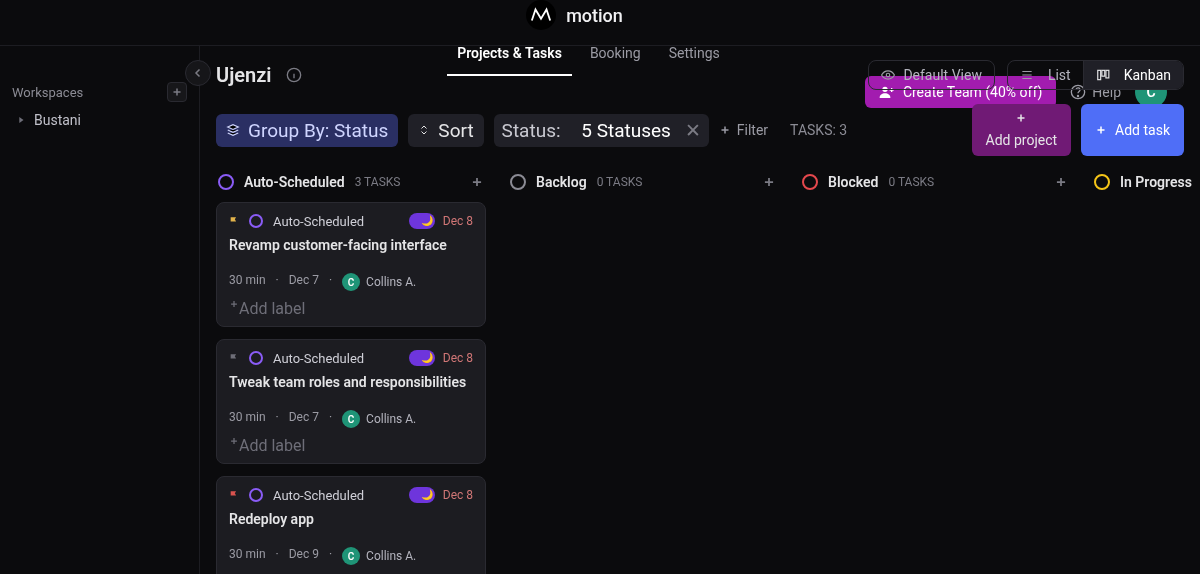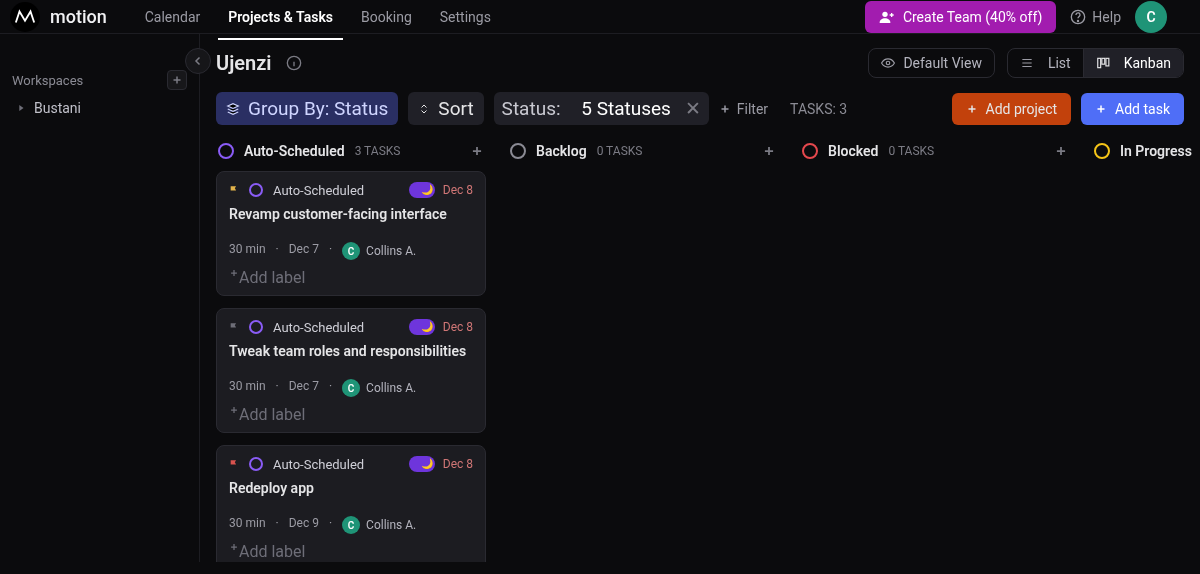--- a/index.html
+++ b/index.html
@@ -9,23 +9,24 @@
     font-family: -apple-system, BlinkMacSystemFont, "Segoe UI", Roboto, Helvetica, Arial, sans-serif;
     font-size: 14px;
     width: 1200px;
     height: 574px;
     overflow: hidden;
   }
   
   .topbar {
     display: flex;
     align-items: center;
-    height: 34px;
+    height: 46px;
     padding: 0 33px 0 10px;
     border-bottom: 1px solid #1d1d22;
+    flex-direction: column;
   }
   .brand { display: flex; align-items: center; gap: 10px; margin-right: 28px; }
   .brand-logo {
     width: 30px; height: 30px; border-radius: 50%;
     background: #000; display: flex; align-items: center; justify-content: center;
   }
   .brand-logo svg { width: 22px; height: 22px; }
   .brand-name { font-size: 18px; font-weight: 500; color: #f1f1f3; }
 
   .nav { display: flex; gap: 8px; }
@@ -38,21 +39,21 @@
     content:""; position:absolute; left:0; right:0; bottom:0; height:2px; background:#fff;
   }
 
   .top-right { margin-left: auto; display: flex; align-items: center; gap: 14px; }
   .btn {
     display: inline-flex; align-items: center; gap: 8px; border: none; border-radius: 6px;
     cursor: pointer; font-size: 14px; font-family: inherit; padding: 8px 14px;
   }
   .btn-primary { background: #a21caf; color: #fff; }
   .btn-primary-bright { background: #4f6ef7; color: #fff; }
-  .btn-dark   { background: #c2410c; color: #e5e5e7; }
+  .btn-dark   { background: #701a75; color: #e5e5e7; flex-direction: column; }
   .help { display: flex; align-items: center; gap: 6px; color: #9b9ba4; cursor: pointer; }
   .avatar {
     width: 32px; height: 32px; border-radius: 50%;
     background: #1f9477; color: #fff; display: flex; align-items: center; justify-content: center;
     font-weight: 600;
   }
   .avatar.small { width:18px; height:18px; font-size:10px; flex-shrink:0; }
 
   
   .layout { display: flex; height: calc(574px - 46px); }
@@ -146,21 +147,20 @@
   <div class="brand">
     <div class="brand-logo">
       <svg viewBox="0 0 24 24" fill="none" stroke="#fff" stroke-width="2">
         <path d="M2 18 L6 6 L12 16 L18 6 L22 18"></path>
       </svg>
     </div>
     <div class="brand-name">motion</div>
   </div>
 
   <div class="nav">
-    <div class="nav-item">Calendar</div>
     <div class="nav-item active">Projects &amp; Tasks</div>
     <div class="nav-item">Booking</div>
     <div class="nav-item">Settings</div>
   </div>
 
   <div class="top-right">
     <button class="btn btn-primary">
       <svg width="16" height="16" viewBox="0 0 24 24" fill="#fff">
         <circle cx="9" cy="8" r="4"></circle>
           <path d="M1 20c0-3.3 3.6-6 8-6s8 2.7 8 6v1H1z"></path>

